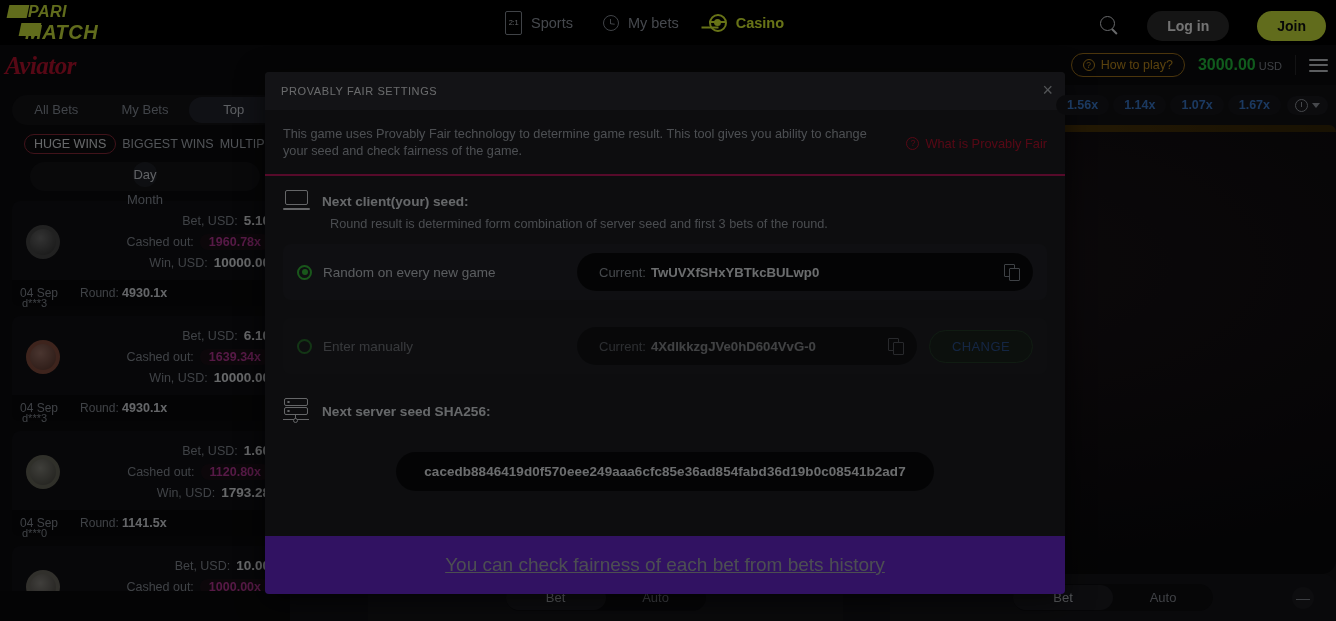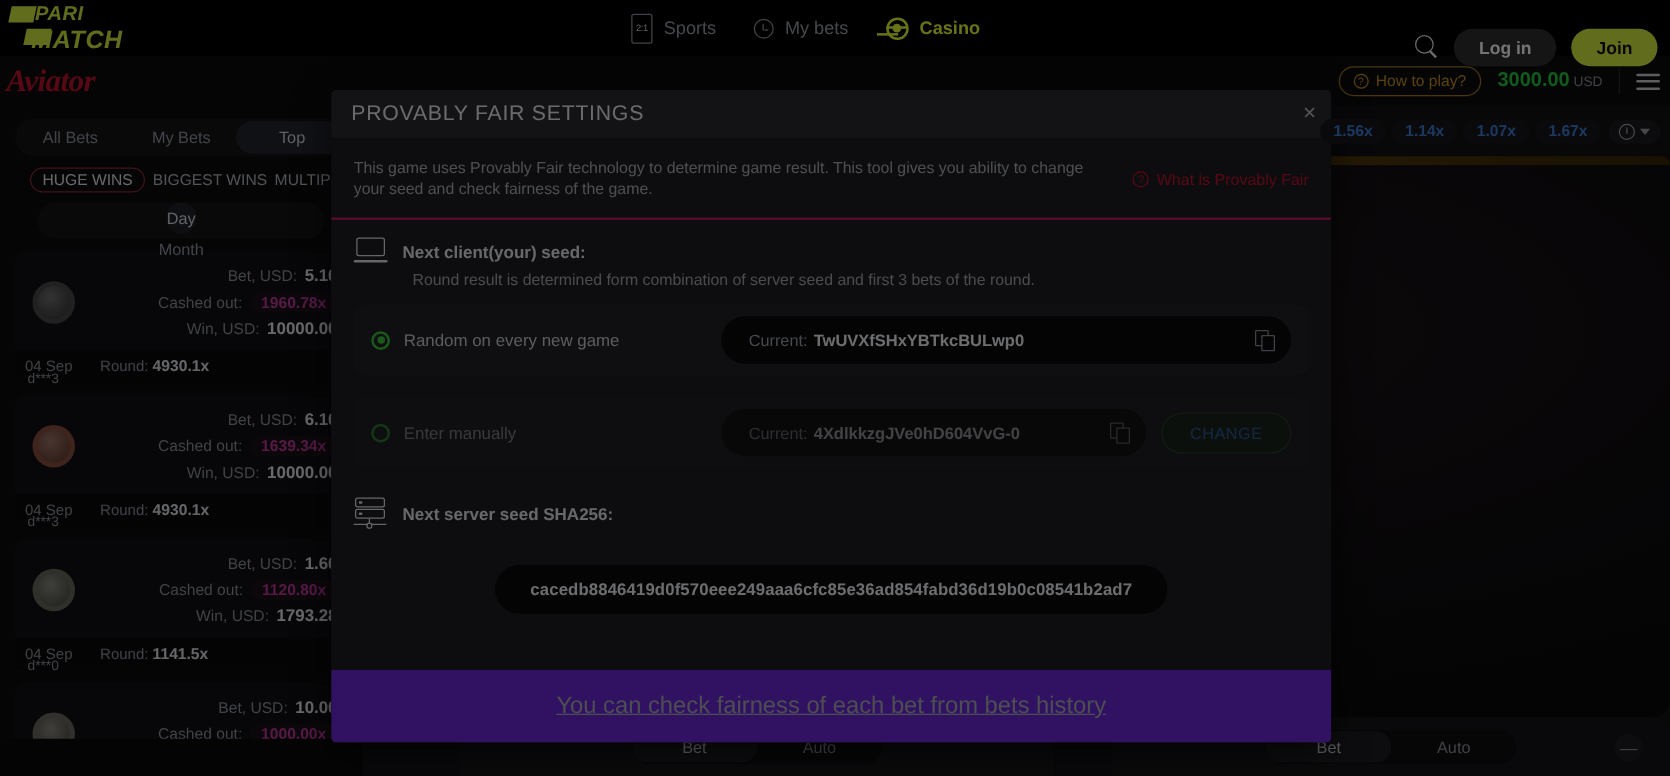--- a/index.html
+++ b/index.html
@@ -62,22 +62,22 @@
     content: ""; position: absolute; left: 3.5px; top: 3.5px;
     width: 7px; height: 7px; border-radius: 50%; background: #e6ff33;
   }
   .ic-casino::after {
     content: ""; position: absolute; left: -2px; top: 5.5px;
     width: 17px; height: 2px; background: #e6ff33;
     box-shadow: -7.5px 5.5px 0 0 #e6ff33;
     transform: none;
   }
   .navright {
-    position: absolute; right: 10px; top: 15px; height: 45px;
-    display: flex; align-items: center; gap: 12px;
+    position: absolute; right: 10px; top: 3px; height: 45px;
+    display: flex; align-items: center; gap: 28px;
   }
   .ic-search { width: 19px; height: 19px; position: relative; cursor: pointer; }
   .ic-search::before {
     content: ""; position: absolute; left: 0; top: 0; width: 13px; height: 13px;
     border: 1.7px solid #e8eaee; border-radius: 50%;
   }
   .ic-search::after {
     content: ""; position: absolute; left: 12px; top: 12px; width: 7px; height: 1.8px;
     background: #e8eaee; transform: rotate(45deg); transform-origin: left center;
   }
@@ -267,21 +267,21 @@
   .modal {
     position: absolute; left: 265px; top: 72px; width: 800px; height: 522px;
     background: #1d1e22; border-radius: 4px; overflow: hidden;
     box-shadow: 0 6px 28px rgba(0,0,0,.6); display: flex; flex-direction: column;
   }
   .modal-head {
     height: 38px; background: #2b2c31; display: flex; align-items: center;
     padding: 0 16px; position: relative; flex: 0 0 auto;
   }
   .modal-title {
-    color: #e8eaee; font-size: 17px; letter-spacing: .6px;
+    color: #e8eaee; font-size: 11px; letter-spacing: .6px;
     font-family: "Liberation Sans", sans-serif;
   }
   .modal-close {
     position: absolute; right: 12px; top: 9px; color: #b6bac0;
     font-size: 18px; cursor: pointer; line-height: 18px;
   }
   .modal-intro {
     background: #1d1e22; padding: 16px 18px 14px 18px;
     display: flex; align-items: center; gap: 12px;
     border-bottom: 2px solid #be185d; flex: 0 0 auto;

